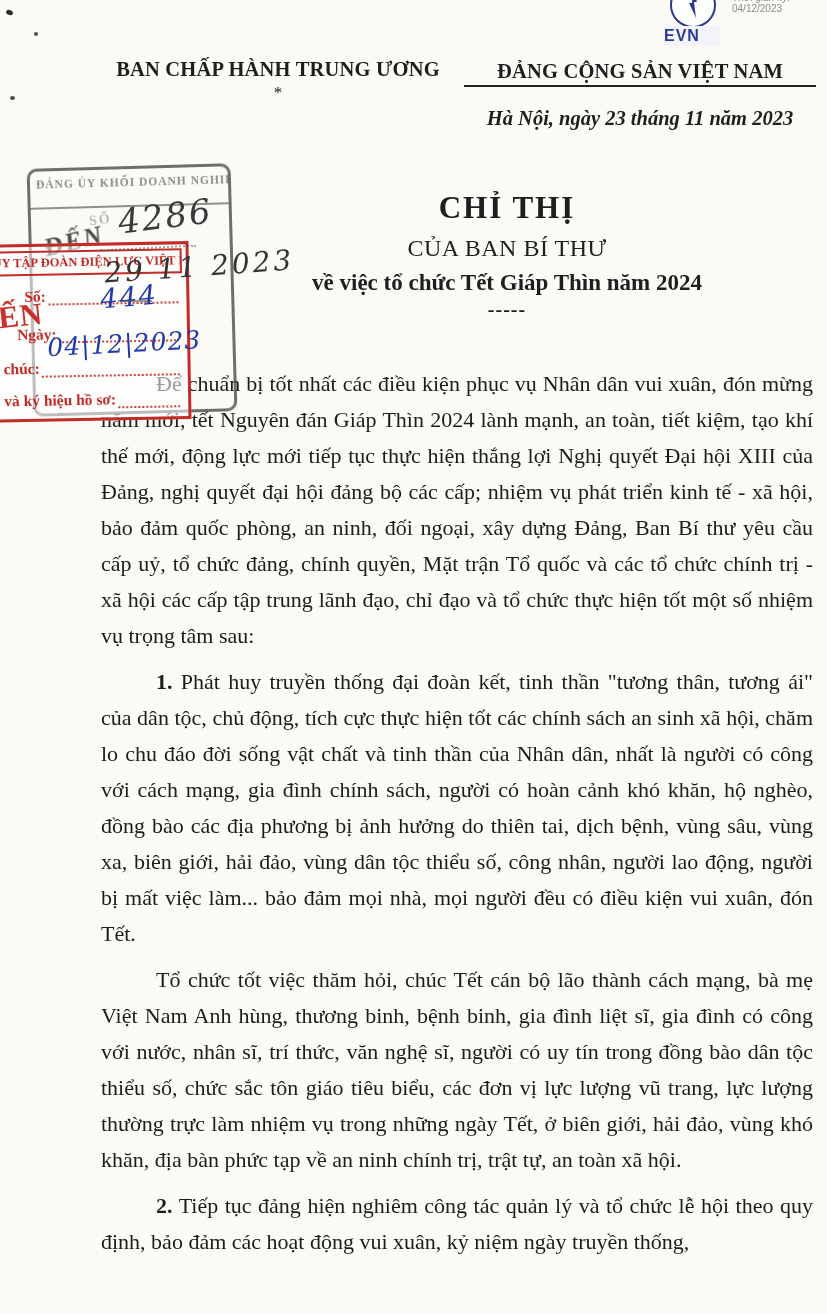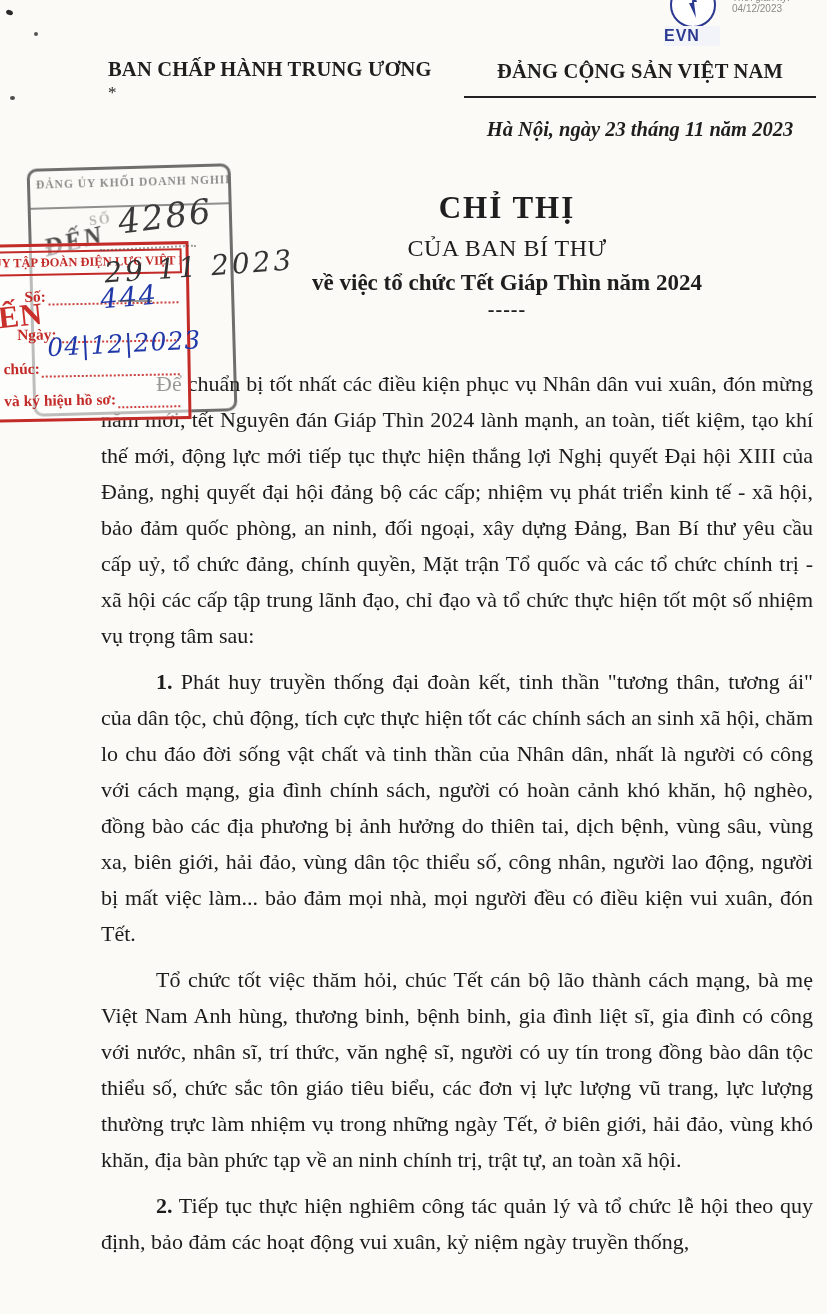--- a/index.html
+++ b/index.html
@@ -25,26 +25,26 @@
     position:absolute;left:8px;top:44px;width:56px;text-align:left;
     font-family:"Liberation Sans",sans-serif;font-weight:bold;font-size:16px;color:#2b3990;
     letter-spacing:1px;background:#f2f4fa;padding:1px 0;
   }
   .esign-time{
     position:absolute;left:76px;top:10px;width:110px;font-family:"Liberation Sans",sans-serif;
     font-size:10px;color:#8b8b84;line-height:11px;
   }
 
   
-  .hdr-left{position:absolute;left:108px;top:58px;width:340px;text-align:left;}
+  .hdr-left{position:absolute;left:108px;top:58px;width:340px;text-align:center;}
   .hdr-org{font-size:20.5px;font-weight:bold;letter-spacing:.2px;}
   .hdr-star{font-size:17px;margin-top:2px;}
   .hdr-num{font-size:20px;margin-top:8px;}
   .hdr-right{position:absolute;left:464px;top:60px;width:352px;text-align:center;}
-  .hdr-nat{font-size:20.5px;font-weight:bold;letter-spacing:.2px;padding-bottom:13px;}
+  .hdr-nat{font-size:20.5px;font-weight:bold;letter-spacing:.2px;padding-bottom:2px;}
   .hdr-rule{height:2px;background:#222;width:100%;}
   .hdr-date{font-size:20.5px;font-style:italic;font-weight:bold;margin-top:20px;}
 
   
   .stamp-bk{
     position:absolute;left:30px;top:166px;width:198px;height:242px;z-index:1;
     border:3px solid rgba(55,55,55,.72);border-radius:10px;transform:rotate(-1.6deg);
     filter:blur(.3px);
   }
   .bk-title{
@@ -176,16 +176,16 @@
     <div class="t1">CHỈ THỊ</div>
     <div class="t2">CỦA BAN BÍ THƯ</div>
     <div class="t3">về việc tổ chức Tết Giáp Thìn năm 2024</div>
     <div class="t-sep">-----</div>
   </div>
 
   <div class="body-text">
     <p>Để chuẩn bị tốt nhất các điều kiện phục vụ Nhân dân vui xuân, đón mừng năm mới, tết Nguyên đán Giáp Thìn 2024 lành mạnh, an toàn, tiết kiệm, tạo khí thế mới, động lực mới tiếp tục thực hiện thắng lợi Nghị quyết Đại hội XIII của Đảng, nghị quyết đại hội đảng bộ các cấp; nhiệm vụ phát triển kinh tế - xã hội, bảo đảm quốc phòng, an ninh, đối ngoại, xây dựng Đảng, Ban Bí thư yêu cầu cấp uỷ, tổ chức đảng, chính quyền, Mặt trận Tổ quốc và các tổ chức chính trị - xã hội các cấp tập trung lãnh đạo, chỉ đạo và tổ chức thực hiện tốt một số nhiệm vụ trọng tâm sau:</p>
     <p><b>1.</b><span> Phát huy truyền thống đại đoàn kết, tinh thần "tương thân, tương ái" của dân tộc, chủ động, tích cực thực hiện tốt các chính sách an sinh xã hội, chăm lo chu đáo đời sống vật chất và tinh thần của Nhân dân, nhất là người có công với cách mạng, gia đình chính sách, người có hoàn cảnh khó khăn, hộ nghèo, đồng bào các địa phương bị ảnh hưởng do thiên tai, dịch bệnh, vùng sâu, vùng xa, biên giới, hải đảo, vùng dân tộc thiểu số, công nhân, người lao động, người bị mất việc làm... bảo đảm mọi nhà, mọi người đều có điều kiện vui xuân, đón Tết.</span></p>
     <p>Tổ chức tốt việc thăm hỏi, chúc Tết cán bộ lão thành cách mạng, bà mẹ Việt Nam Anh hùng, thương binh, bệnh binh, gia đình liệt sĩ, gia đình có công với nước, nhân sĩ, trí thức, văn nghệ sĩ, người có uy tín trong đồng bào dân tộc thiểu số, chức sắc tôn giáo tiêu biểu, các đơn vị lực lượng vũ trang, lực lượng thường trực làm nhiệm vụ trong những ngày Tết, ở biên giới, hải đảo, vùng khó khăn, địa bàn phức tạp về an ninh chính trị, trật tự, an toàn xã hội.</p>
-    <p><b>2.</b><span> Tiếp tục thực hiện nghiêm công tác quản lý và tổ chức lễ hội theo quy định, bảo đảm các hoạt động vui xuân, kỷ niệm ngày truyền thống,</span></p>
+    <p><b>2.</b><span> Tiếp tục đảng hiện nghiêm công tác quản lý và tổ chức lễ hội theo quy định, bảo đảm các hoạt động vui xuân, kỷ niệm ngày truyền thống,</span></p>
   </div>
 
 </div>
 
 </body></html>

